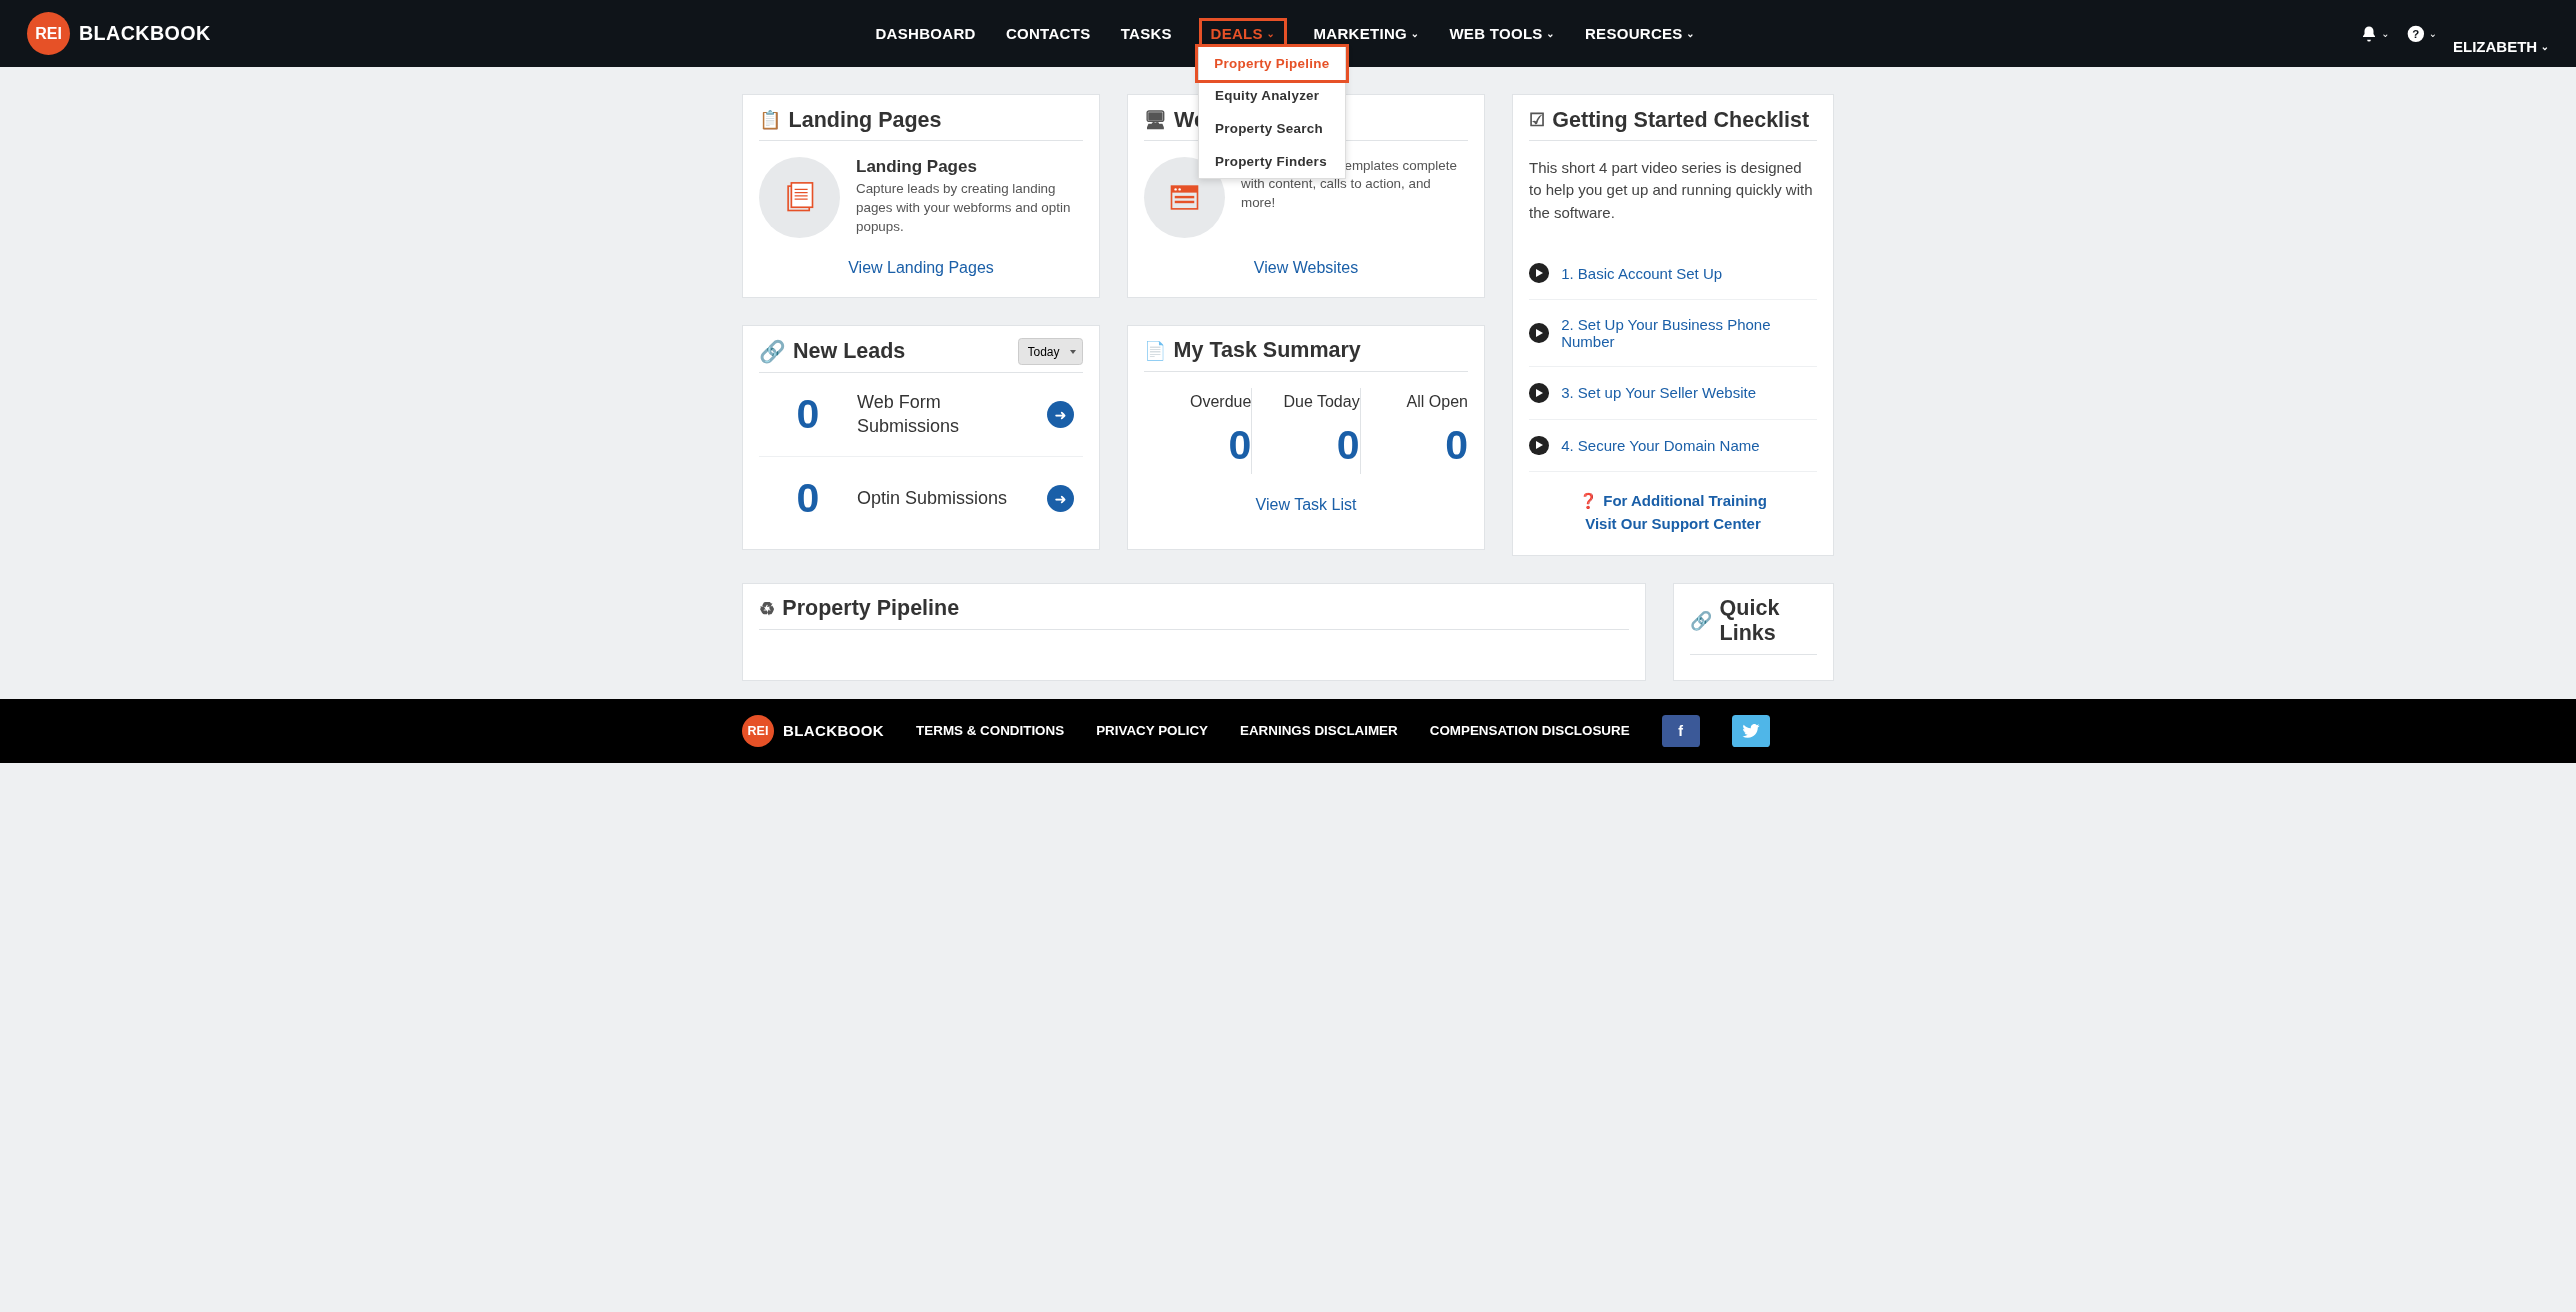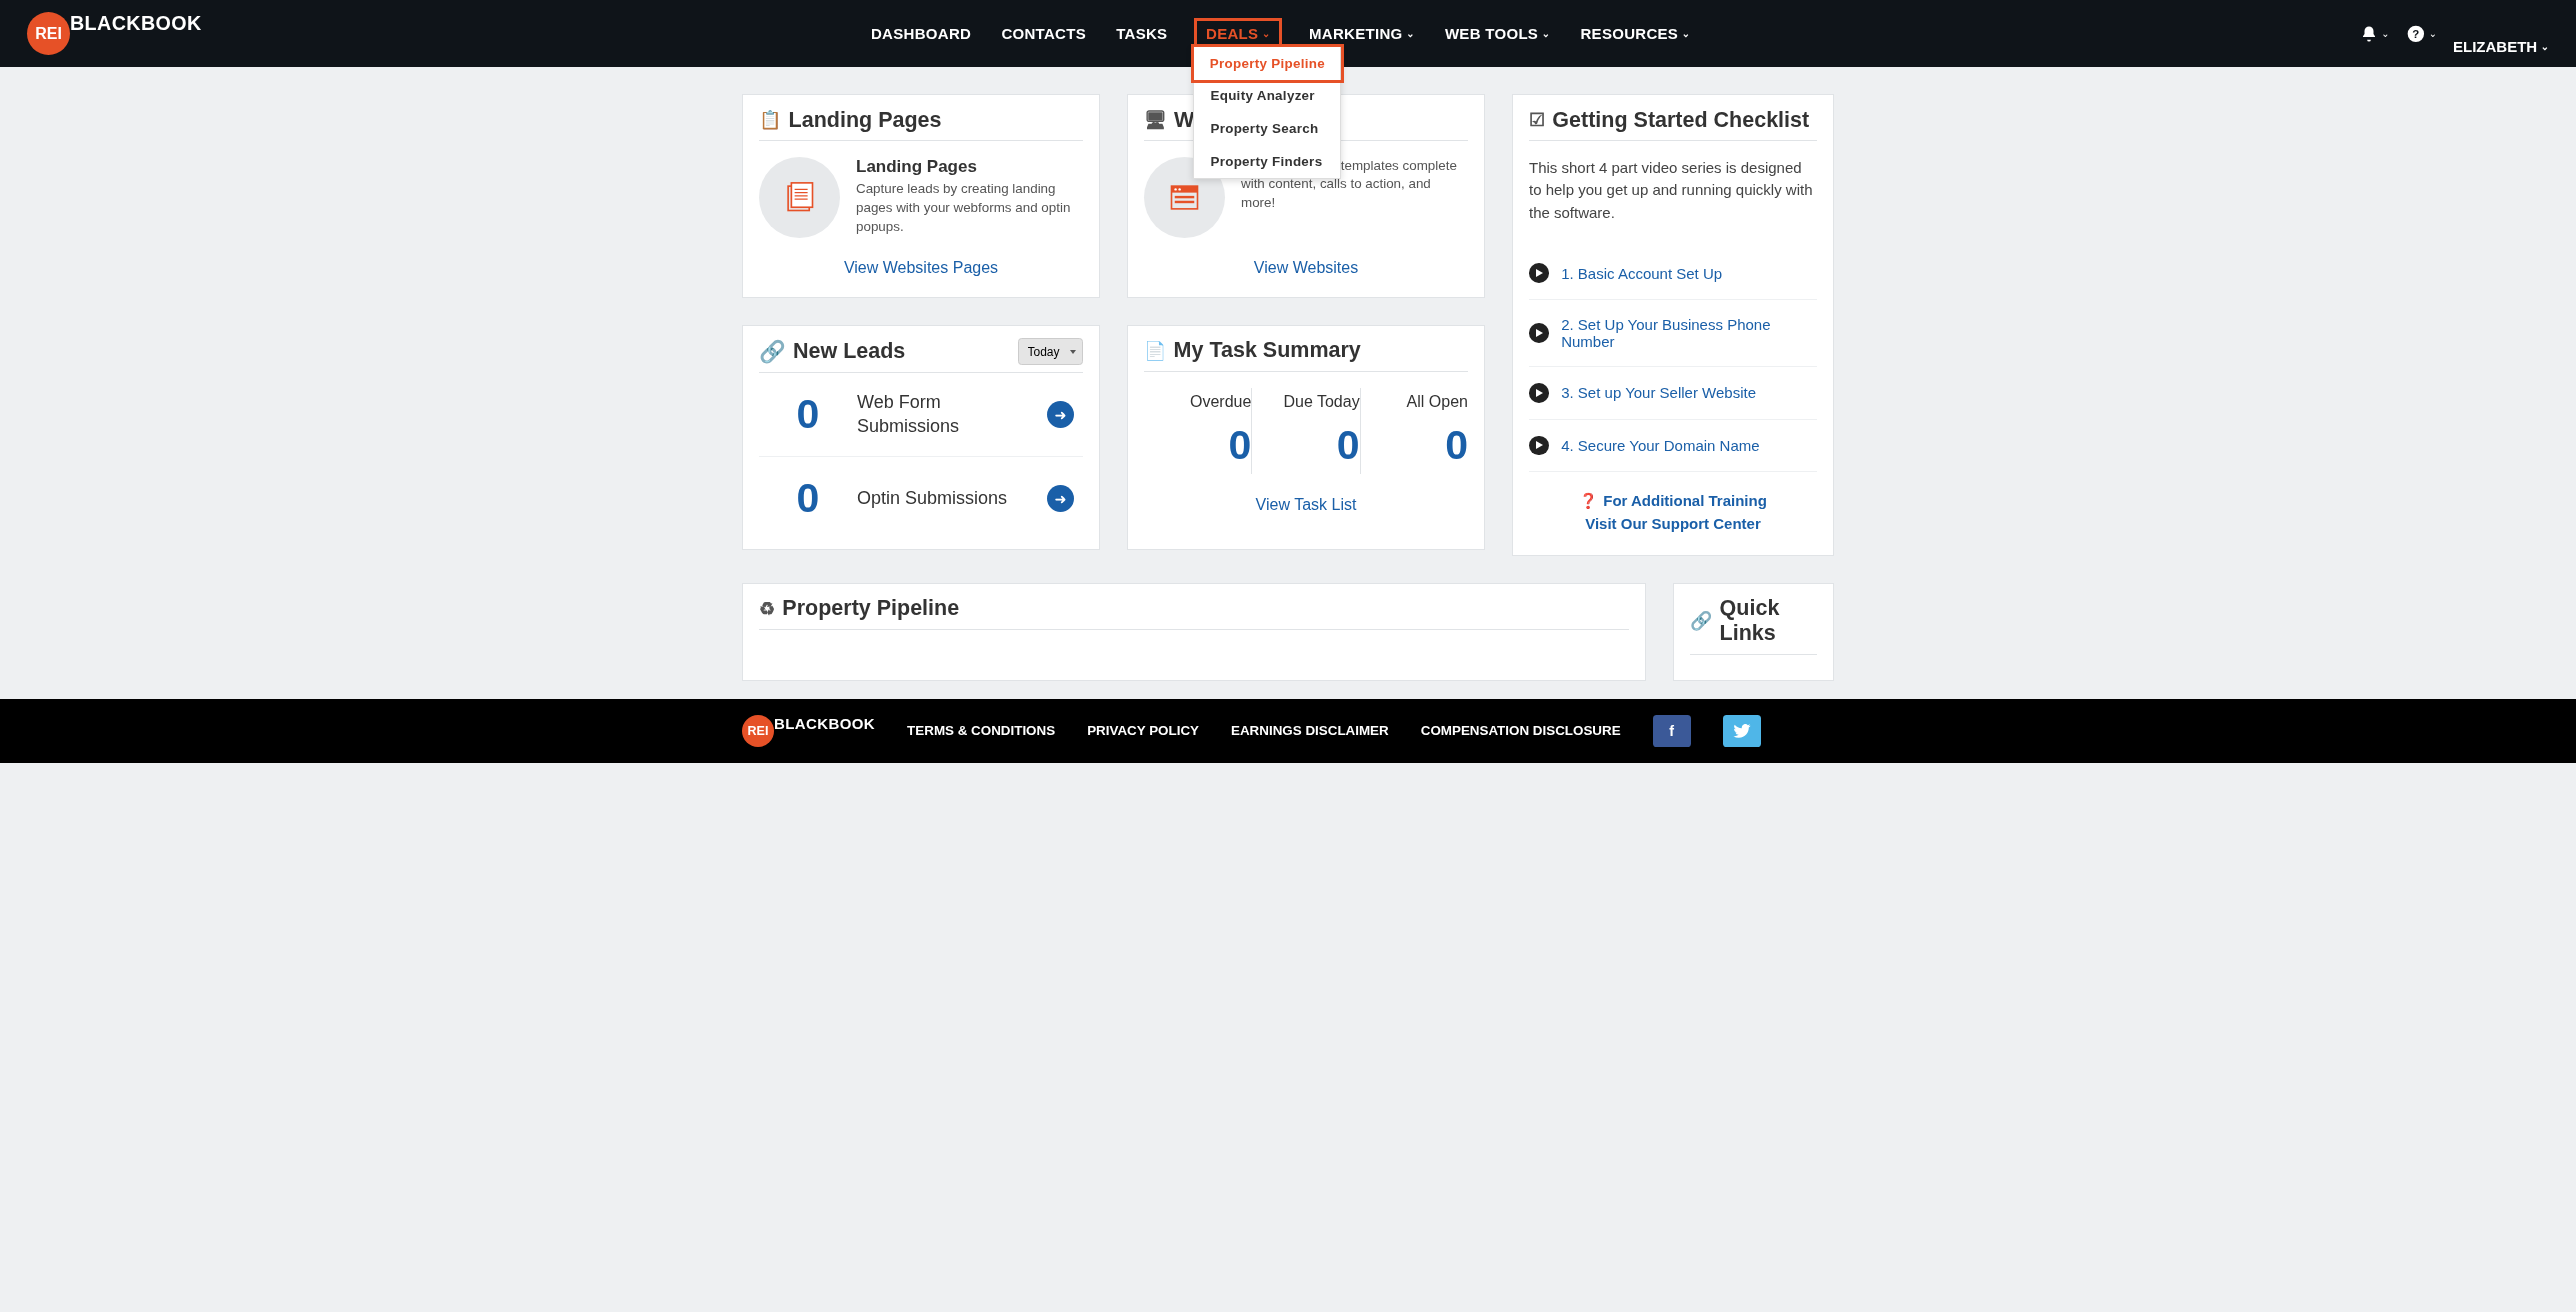--- a/index.html
+++ b/index.html
@@ -1,19 +1,19 @@
 <!DOCTYPE html>
 <html style="font-size:14.3px"><head>
 <meta charset="utf-8">
 <style>
 * { margin: 0; padding: 0; box-sizing: border-box; }
 body { font-family: -apple-system, "Segoe UI", Helvetica, Arial, sans-serif; background: #eef0f2; }
 
 .topnav { background: #0f1419; color: #fff; height: 67px; display: flex; align-items: center; padding: 0 27px; position: relative; z-index: 10; }
-.logo { display: flex; align-items: flex-start; }
+.logo { display: flex; align-items: center; gap: 9px; }
 .logo-badge { background: #e65127; color: #fff; border-radius: 50%; width: 43px; height: 43px; display: flex; align-items: center; justify-content: center; font-weight: 700; font-size: 16px; }
 .logo-text { font-weight: 700; font-size: 19.7px; letter-spacing: 0.4px; }
 .menu { display: flex; gap: 23px; margin-left: auto; margin-right: auto; }
 .menu-item { font-weight: 700; font-size: 15px; letter-spacing: 0.3px; cursor: pointer; display: flex; align-items: center; gap: 3.6px; position: relative; padding: 7.2px 3.6px; }
 .menu-item.highlight { border: 3.6px solid #e65127; padding: 3.6px 9px; }
 .menu-item.highlight span { color: #e65127; }
 .chev { font-size: 9.8px; }
 .topnav-right { display: flex; align-items: center; gap: 16px; }
 .icon-item { display: flex; align-items: center; gap: 3.6px; cursor: pointer; }
 .username { font-weight: 700; font-size: 15px; display: flex; align-items: center; gap: 3.6px; cursor: pointer; margin-top: 26px; }
@@ -157,21 +157,21 @@
                 <line x1="18" y1="18" x2="34" y2="18" stroke="#e65127" stroke-width="1.5"></line>
                 <line x1="18" y1="22" x2="34" y2="22" stroke="#e65127" stroke-width="1.5"></line>
                 <line x1="18" y1="26" x2="34" y2="26" stroke="#e65127" stroke-width="1.5"></line>
               </svg>
           </div>
           <div>
             <h3>Landing Pages</h3>
             <p>Capture leads by creating landing pages with your webforms and optin popups.</p>
           </div>
         </div>
-        <a class="card-link">View Websites Pages</a>
+        <a class="card-link">View Landing Pages</a>
       </div>
 
       <div class="card">
         <div class="card-title">
             <span class="ci">🖥</span>
             <span>Websites</span>
           </div>
         <div class="card-body">
           <div class="iconcircle">
             <svg viewBox="0 0 48 48">

